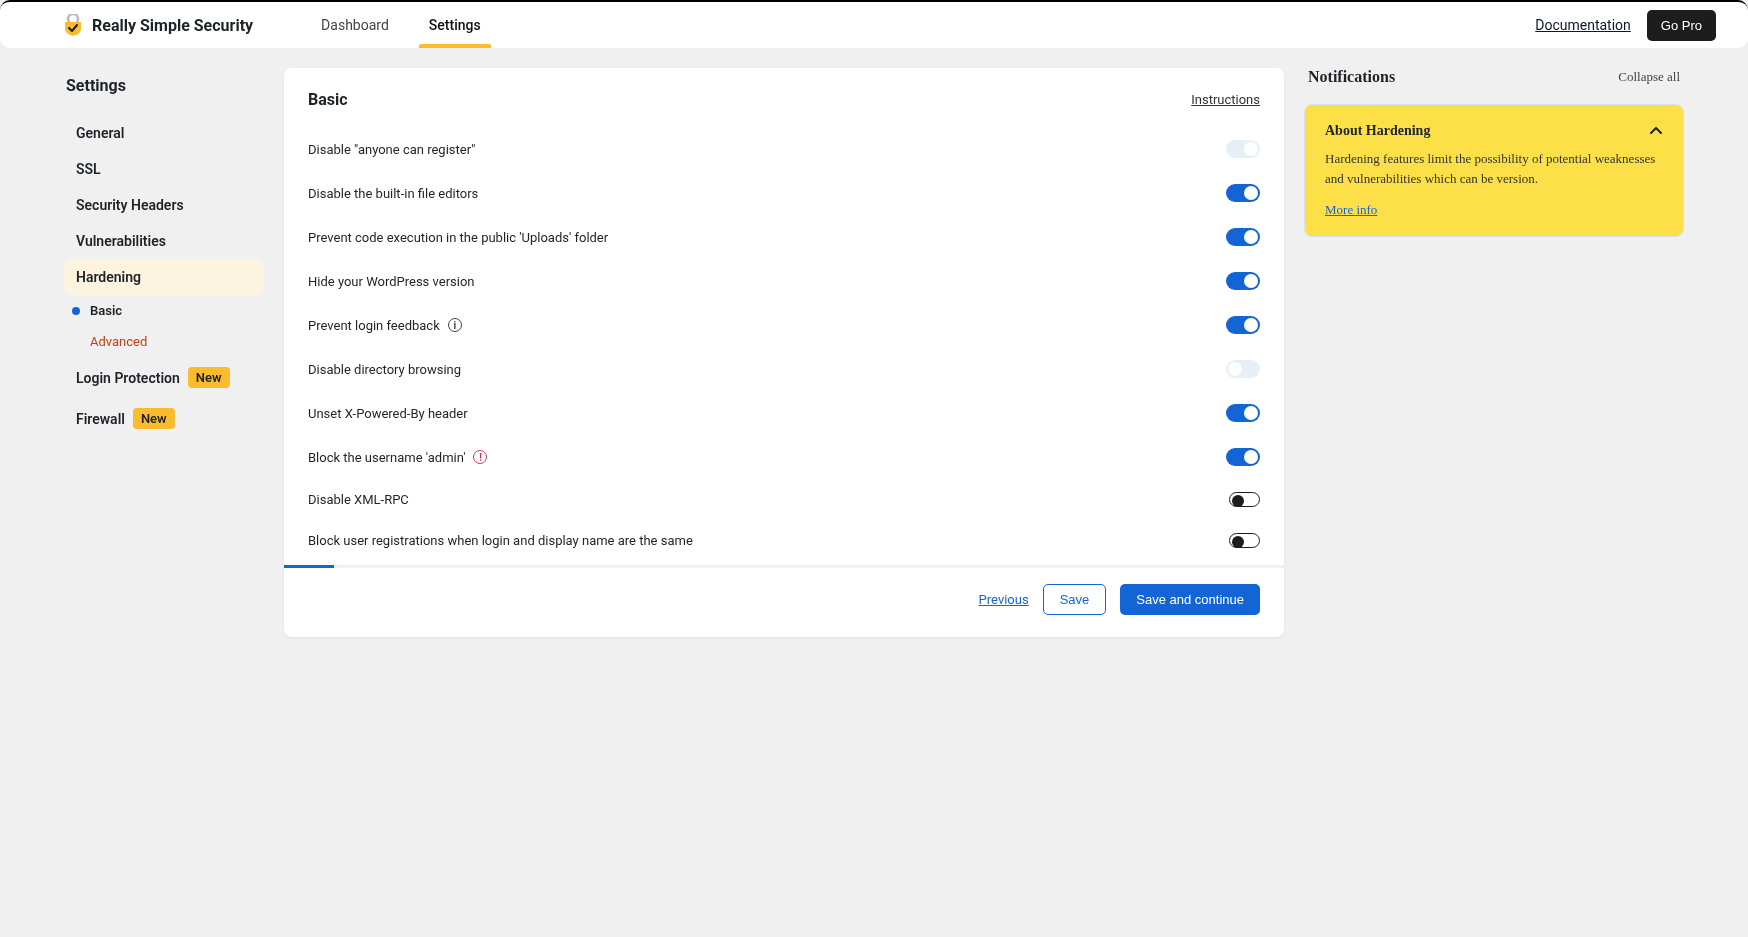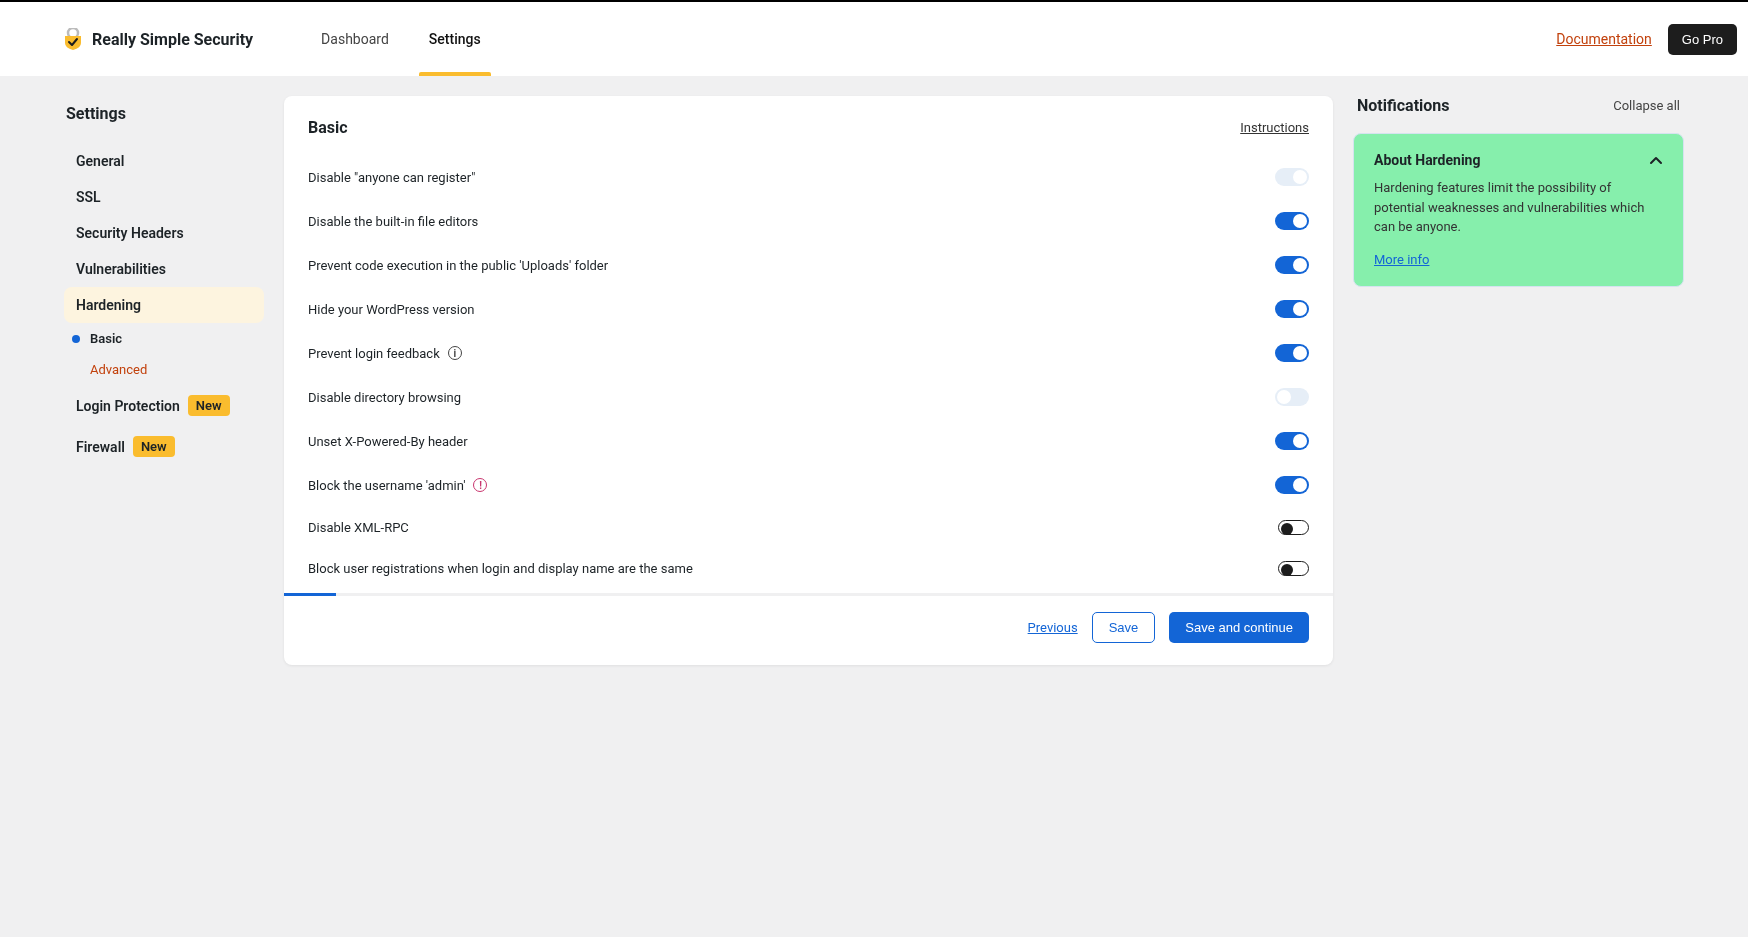--- a/index.html
+++ b/index.html
@@ -7,31 +7,32 @@
     margin: 0;
     font-family: -apple-system, BlinkMacSystemFont, "Segoe UI", Roboto, sans-serif;
     background: #f0f0f1;
     color: #1d2327;
   }
   .topbar {
     background: #fff;
     border-top: 2px solid #000;
     display: flex;
     align-items: center;
-    padding: 0 11px 0 64px;
-    height: 76px;
+    padding: 0 32px 0 64px;
+    height: 48px;
+    border-radius: 10px;
   }
   .brand { display: flex; align-items: center; gap: 10px; font-weight: 700; font-size: 16px; }
   .brand-icon { position: relative; width: 18px; height: 22px; }
   .tabs { display: flex; margin-left: 48px; gap: 0; height: 100%; }
   .tab { padding: 0 20px; display: flex; align-items: center; font-size: 14px; color: #444; cursor: pointer; position: relative; }
   .tab.active { color: #111; font-weight: 500; }
   .tab.active::after { content: ""; position: absolute; bottom: 0; left: 10px; right: 10px; height: 4px; background: #fabc2e; border-radius: 2px 2px 0 0; }
   .top-right { margin-left: auto; display: flex; align-items: center; gap: 16px; }
-  .doc-link { color: #c2410c; font-size: 14px; text-decoration: underline; }
+  .doc-link { color: #0f172a; font-size: 14px; text-decoration: underline; }
   .gopro-btn { background: #1d1d1d; color: #fff; border: none; padding: 8px 14px; border-radius: 5px; font-size: 13px; font-weight: 500; cursor: pointer; }
 
   .page { display: flex; padding: 20px 64px; gap: 20px; align-items: flex-start; }
 
   .sidebar { width: 200px; flex-shrink: 0; }
   .sidebar-title { font-size: 16px; font-weight: 700; margin: 8px 0 20px 2px; }
   .side-item { padding: 10px 12px; font-size: 14px; font-weight: 600; color: #1d2327; cursor: pointer; border-radius: 8px; display: flex; align-items: center; gap: 8px; }
   .side-item.active { background: #fdf4df; }
   .side-sub { padding: 8px 12px 8px 26px; font-size: 13px; cursor: pointer; display: flex; align-items: center; position: relative; }
   .side-sub.active { font-weight: 600; }
@@ -61,25 +62,25 @@
   .toggle.disabled-off::after { left: 2px; background: #fff; }
 
   .progress { height: 3px; background: #f0f0f1; position: relative; }
   .progress-fill { position: absolute; left: 0; top: 0; bottom: 0; background: #1365d6; }
 
   .card-footer { display: flex; justify-content: flex-end; align-items: center; gap: 14px; padding: 16px 24px 22px; }
   .prev-link { color: #1365d6; font-size: 13px; text-decoration: underline; }
   .save-btn { background: #fff; border: 1px solid #1365d6; color: #1365d6; padding: 7px 16px; border-radius: 5px; font-size: 13px; cursor: pointer; }
   .primary-btn { background: #1365d6; color: #fff; border: none; padding: 8px 16px; border-radius: 5px; font-size: 13px; font-weight: 500; cursor: pointer; }
 
-  .notif-col { width: 331px; flex-shrink: 0; }
+  .notif-col { width: 380px; flex-shrink: 0; font-family: Liberation Serif, serif; }
   .notif-head { display: flex; justify-content: space-between; align-items: center; padding: 0 4px 6px; }
   .notif-title { font-size: 16px; font-weight: 700; }
   .collapse-all { font-size: 13px; color: #444; cursor: pointer; }
-  .notif-card { background: #86efac; border-radius: 8px; padding: 18px 20px; margin-top: 12px; border: 1px solid #d5e3f0; }
+  .notif-card { background: #fde047; border-radius: 8px; padding: 18px 20px; margin-top: 12px; border: 1px solid #d5e3f0; }
   .notif-card-head { display: flex; justify-content: space-between; align-items: center; margin-bottom: 10px; }
   .notif-card-title { font-size: 14px; font-weight: 700; }
   .notif-body { font-size: 13px; color: #333; line-height: 1.5; margin-bottom: 12px; }
   .more-info { color: #1365d6; font-size: 13px; text-decoration: underline; }
   .chev { width: 14px; height: 14px; display: inline-block; }
 </style>
 </head>
 <body>
 
 <div class="topbar">
@@ -214,18 +215,18 @@
     </div>
     <div class="notif-card">
       <div class="notif-card-head">
         <div class="notif-card-title">About Hardening</div>
         <span class="chev">
           <svg viewBox="0 0 14 14" width="14" height="14">
               <path d="M2 9 L7 4 L12 9" fill="none" stroke="#1d2327" stroke-width="2" stroke-linecap="round" stroke-linejoin="round"></path>
             </svg>
         </span>
       </div>
-      <div class="notif-body">Hardening features limit the possibility of potential weaknesses and vulnerabilities which can be anyone.</div>
+      <div class="notif-body">Hardening features limit the possibility of potential weaknesses and vulnerabilities which can be version.</div>
       <a class="more-info">More info</a>
     </div>
   </div>
 
 </div>
 
 </body></html>

